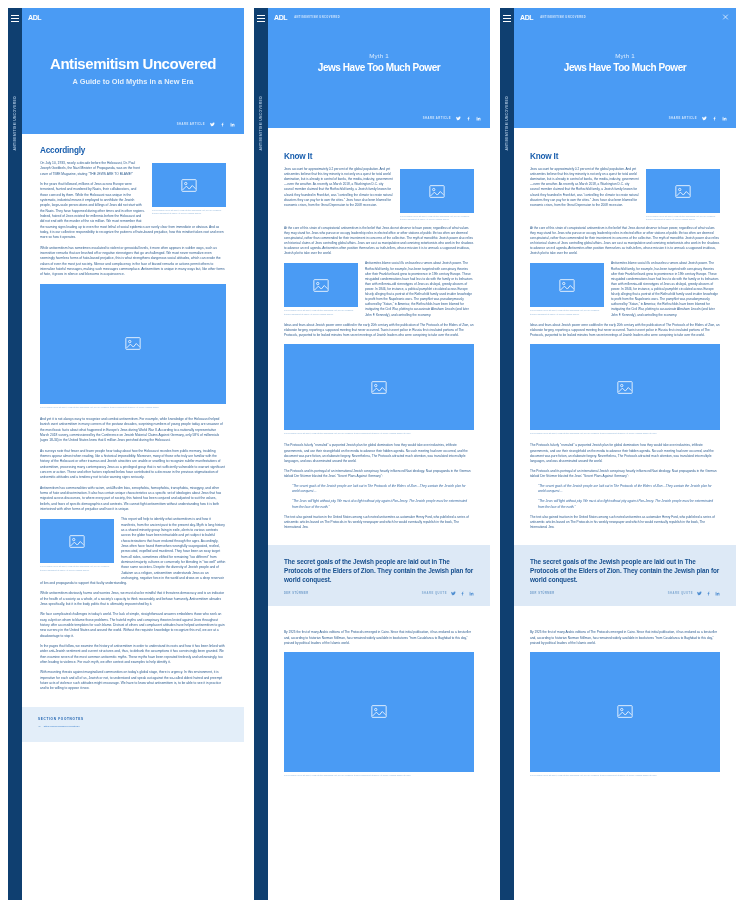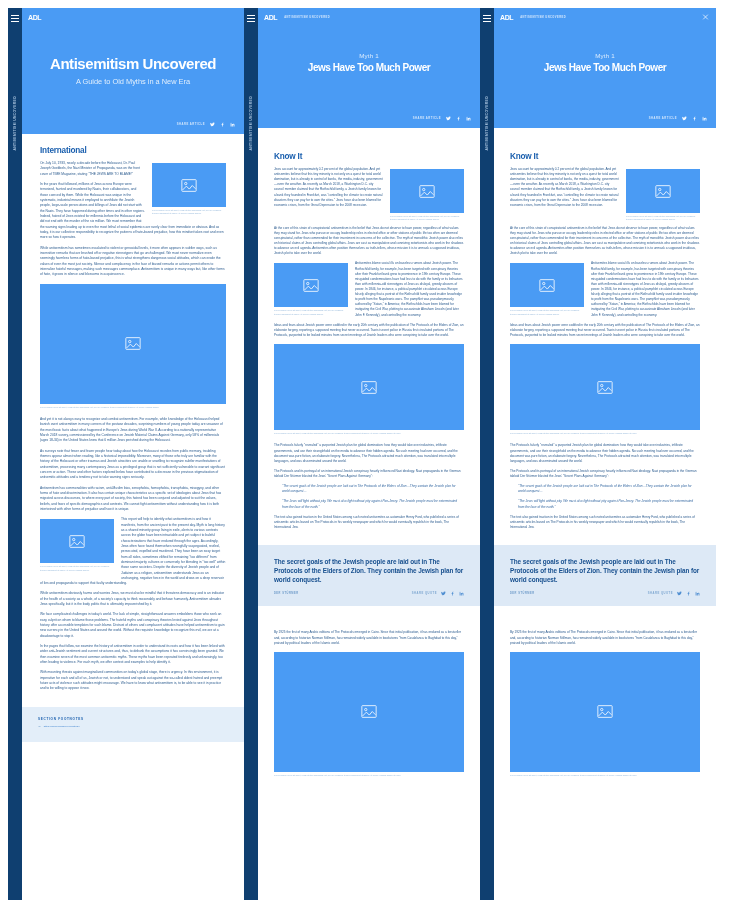--- a/index.html
+++ b/index.html
@@ -6,20 +6,21 @@
   html, body {
     width: 750px; height: 908px;
     background: #ffffff;
     font-family: "Liberation Sans", sans-serif;
     overflow: hidden;
   }
   .stage {
     position: relative;
     width: 750px; height: 908px;
     display: flex;
+    gap: 10px;
     padding: 8px 0 0 0;
     background: #ffffff;
   }
 
   
   .panel {
     position: relative;
     width: 236px;
     height: 892px;
     background: #ffffff;
@@ -120,21 +121,21 @@
     font-weight: 800;
     color: #ffffff;
     letter-spacing: -0.45px;
     line-height: 1.08;
   }
   .hero-title.big { font-size: 10px; }
   .hero-sub {
     margin-top: 5px;
     font-size: 7.4px;
     color: #e1effd;
-    font-weight: 400;
+    font-weight: 700;
   }
   .share-row {
     position: absolute;
     right: 9px;
     bottom: 7px;
     display: flex;
     align-items: center;
     gap: 5px;
   }
   .share-label {
@@ -293,21 +294,21 @@
             </span>
           <span class="sicon">
               <svg viewBox="0 0 24 24">
                 <path d="M4.98 3.5a2.5 2.5 0 11-.02 5 2.5 2.5 0 01.02-5zM3 9h4v12H3zM9 9h3.8v1.7h.05c.53-.95 1.83-1.95 3.75-1.95 4 0 4.75 2.5 4.75 5.8V21h-4v-5.6c0-1.35-.03-3.1-1.9-3.1-1.9 0-2.2 1.45-2.2 2.98V21H9z"></path>
               </svg>
             </span>
         </div>
       </div>
 
       <div class="article">
-        <h2 class="sec">International</h2>
+        <h2 class="sec">Accordingly</h2>
 
         <div class="fig-right">
           <div class="figure">
             <span class="ph">
                 <svg viewBox="0 0 24 20" fill="none" stroke="currentColor" stroke-width="1.4">
                   <rect x="1" y="1" width="22" height="18" rx="1"></rect>
                   <circle cx="7" cy="7" r="1.8"></circle>
                   <path d="M2 17l6-6 4.5 4.5L17 10l5 5"></path>
                 </svg>
               </span>

